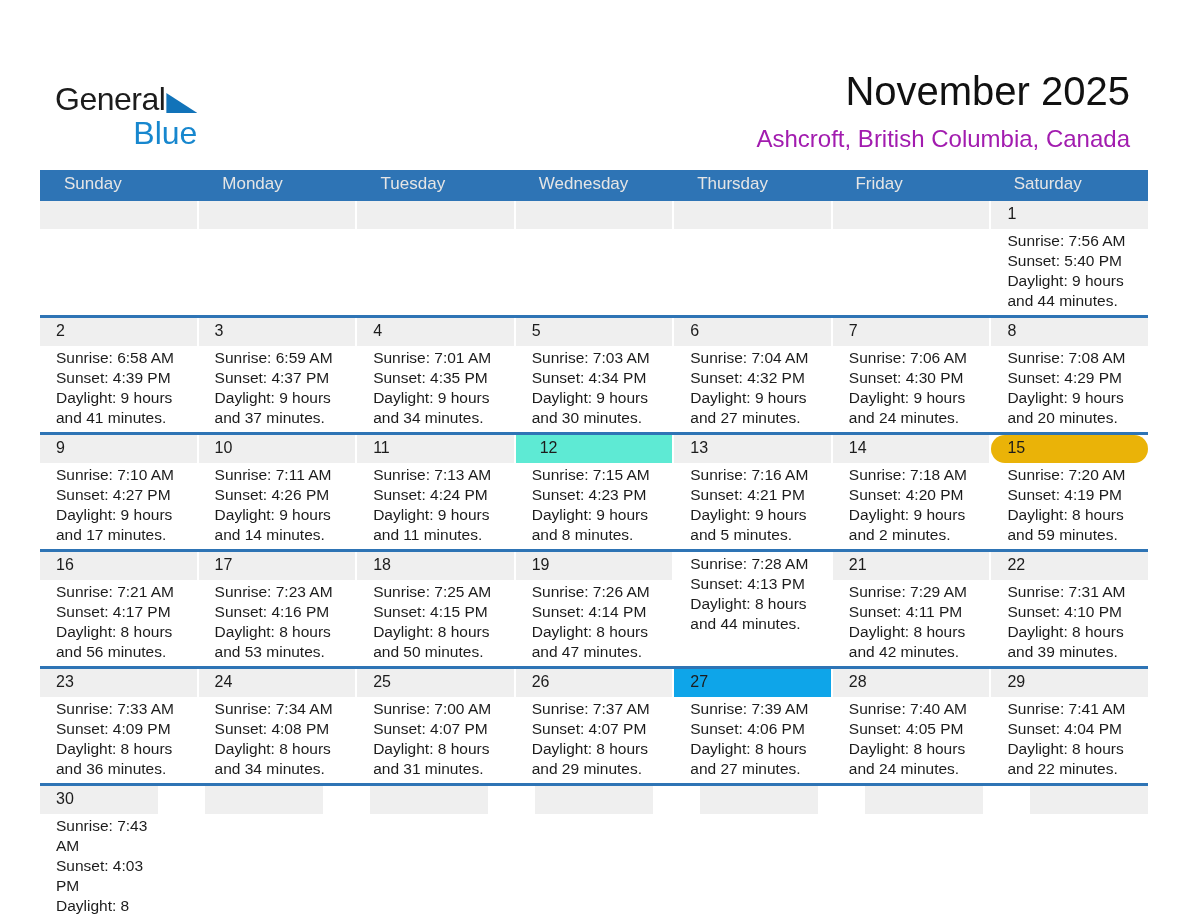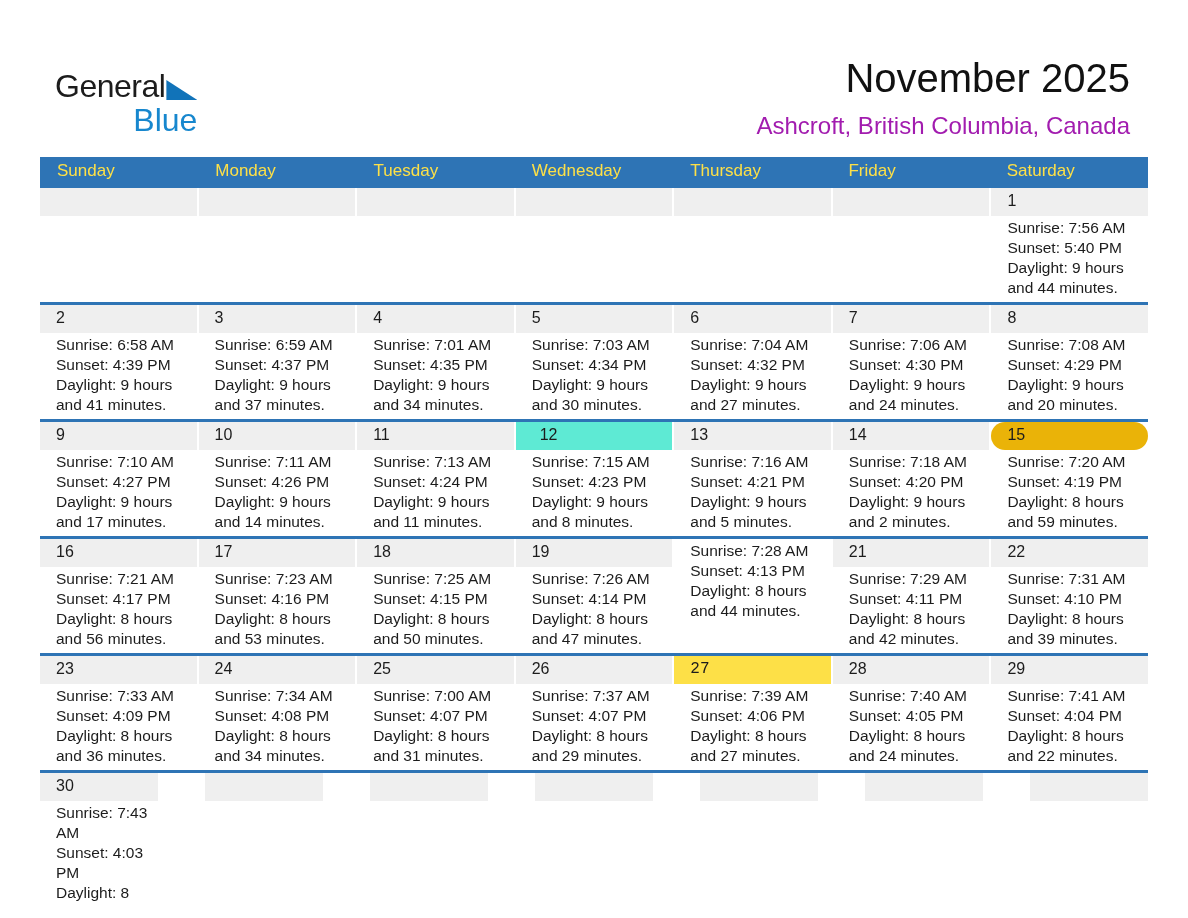--- a/index.html
+++ b/index.html
@@ -1,33 +1,33 @@
 <!DOCTYPE html>
 <html><head>
 <meta charset="utf-8">
 <style>
   html,body{margin:0;padding:0;background:#ffffff;}
   body{width:1188px;height:918px;font-family:"Liberation Sans", sans-serif;}
-  .page{position:relative;width:1188px;height:906px;background:#fff;overflow:hidden;}
+  .page{position:relative;width:1188px;height:906px;background:#fff;overflow:hidden;margin-top:13px;}
 
   
   .logo{position:absolute;left:55px;top:70px;}
   .logo-row1{display:flex;align-items:flex-end;font-size:32px;font-weight:500;color:#1c1c1c;letter-spacing:-0.5px;line-height:1;}
   .logo-triangle{width:31px;height:20px;margin-left:1px;margin-bottom:2px;clip-path:polygon(0 0,100% 100%,0 100%);}
   .logo-row2{font-size:32px;font-weight:500;text-align:right;line-height:1;margin-top:2px;}
 
   
   .title-block{position:absolute;right:58px;top:56px;text-align:right;}
   .title{font-size:40px;color:#111;line-height:1.1;}
   .subtitle{font-size:24px;color:#a21caf;margin-top:12px;}
 
   
   .calendar{position:absolute;left:40px;top:157px;width:1108px;}
   .cal-header{display:grid;grid-template-columns:repeat(7,1fr);height:28px;align-items:center;}
-  .cal-header > div{color:#fde047;font-size:17px;padding-left:17px;overflow:hidden;white-space:nowrap;}
+  .cal-header > div{color:#e5e5e5;font-size:17px;padding-left:24px;overflow:hidden;white-space:nowrap;}
   .week{display:grid;grid-template-columns:repeat(7,1fr);column-gap:2px;min-height:106px;}
   .num-strip{height:28px;box-sizing:border-box;font-size:16px;color:#1c1c1c;padding-left:16px;padding-top:4px;}
   .day-text{padding:2px 6px 4px 16px;font-size:15.5px;line-height:20px;color:#1c1c1c;}
 </style>
 </head>
 <body>
 
 <div class="page">
 
   <div class="logo">
@@ -308,21 +308,21 @@
           <div class="day-cell">
             <div class="num-strip" style="background: rgb(239, 239, 239);">26</div>
             <div class="day-text">
               <div>Sunrise: 7:37 AM</div>
               <div>Sunset: 4:07 PM</div>
               <div>Daylight: 8 hours</div>
               <div>and 29 minutes.</div>
             </div>
           </div>
           <div class="day-cell">
-            <div class="num-strip" style="background: #fde047; font-family: Liberation Mono, monospace;">27</div>
+            <div class="num-strip" style="background: #0ea5e9;">27</div>
             <div class="day-text">
               <div>Sunrise: 7:39 AM</div>
               <div>Sunset: 4:06 PM</div>
               <div>Daylight: 8 hours</div>
               <div>and 27 minutes.</div>
             </div>
           </div>
           <div class="day-cell">
             <div class="num-strip" style="background: rgb(239, 239, 239);">28</div>
             <div class="day-text">

